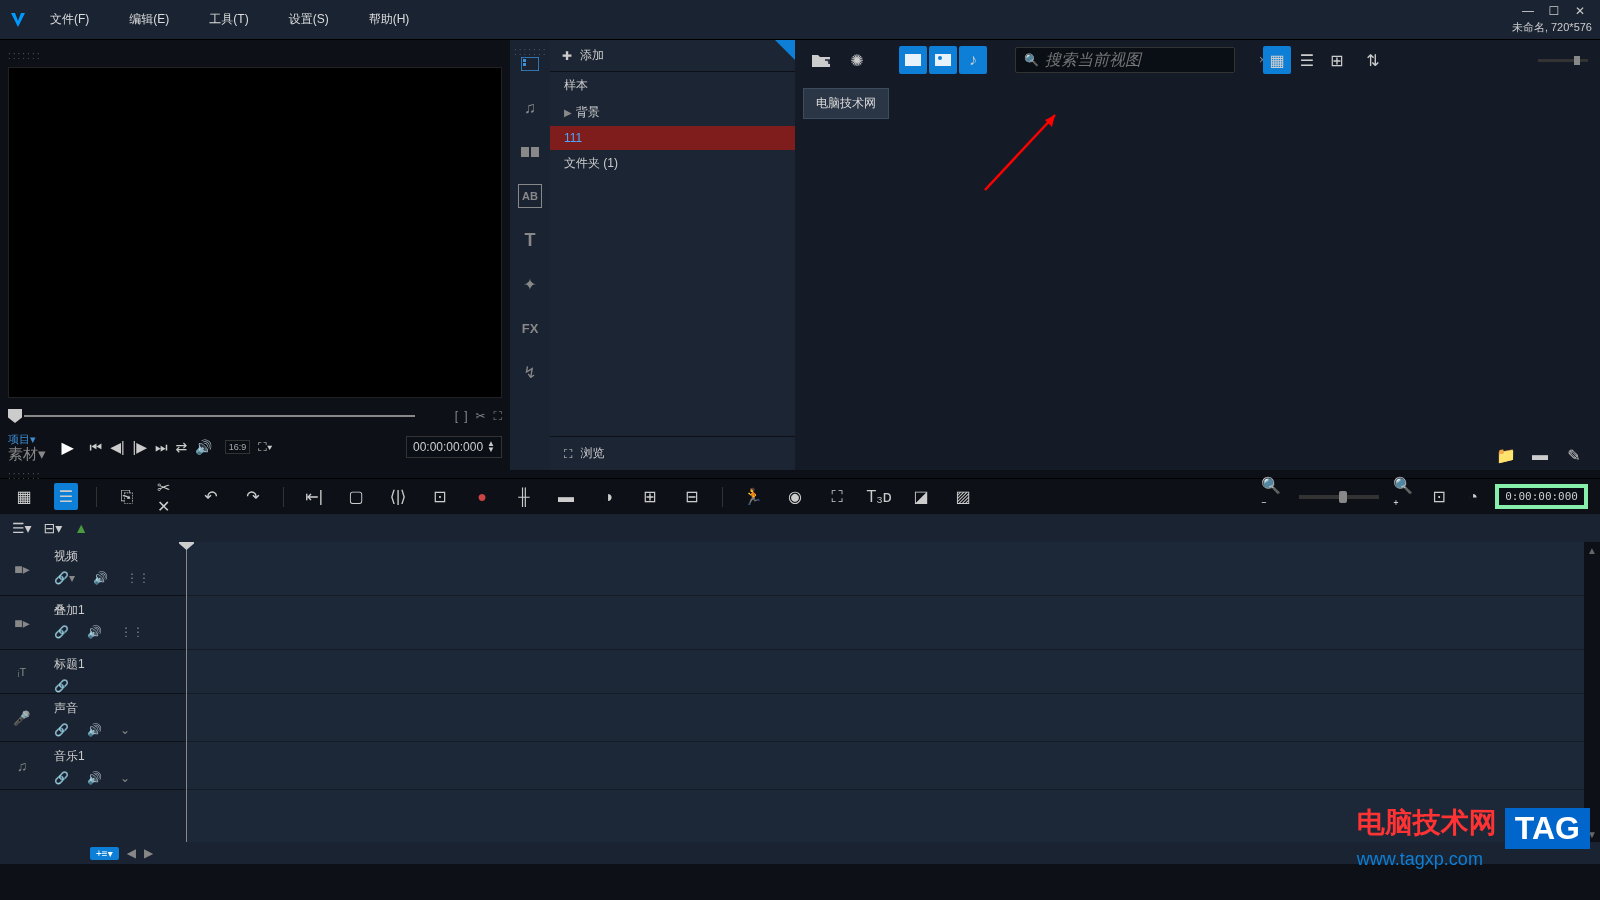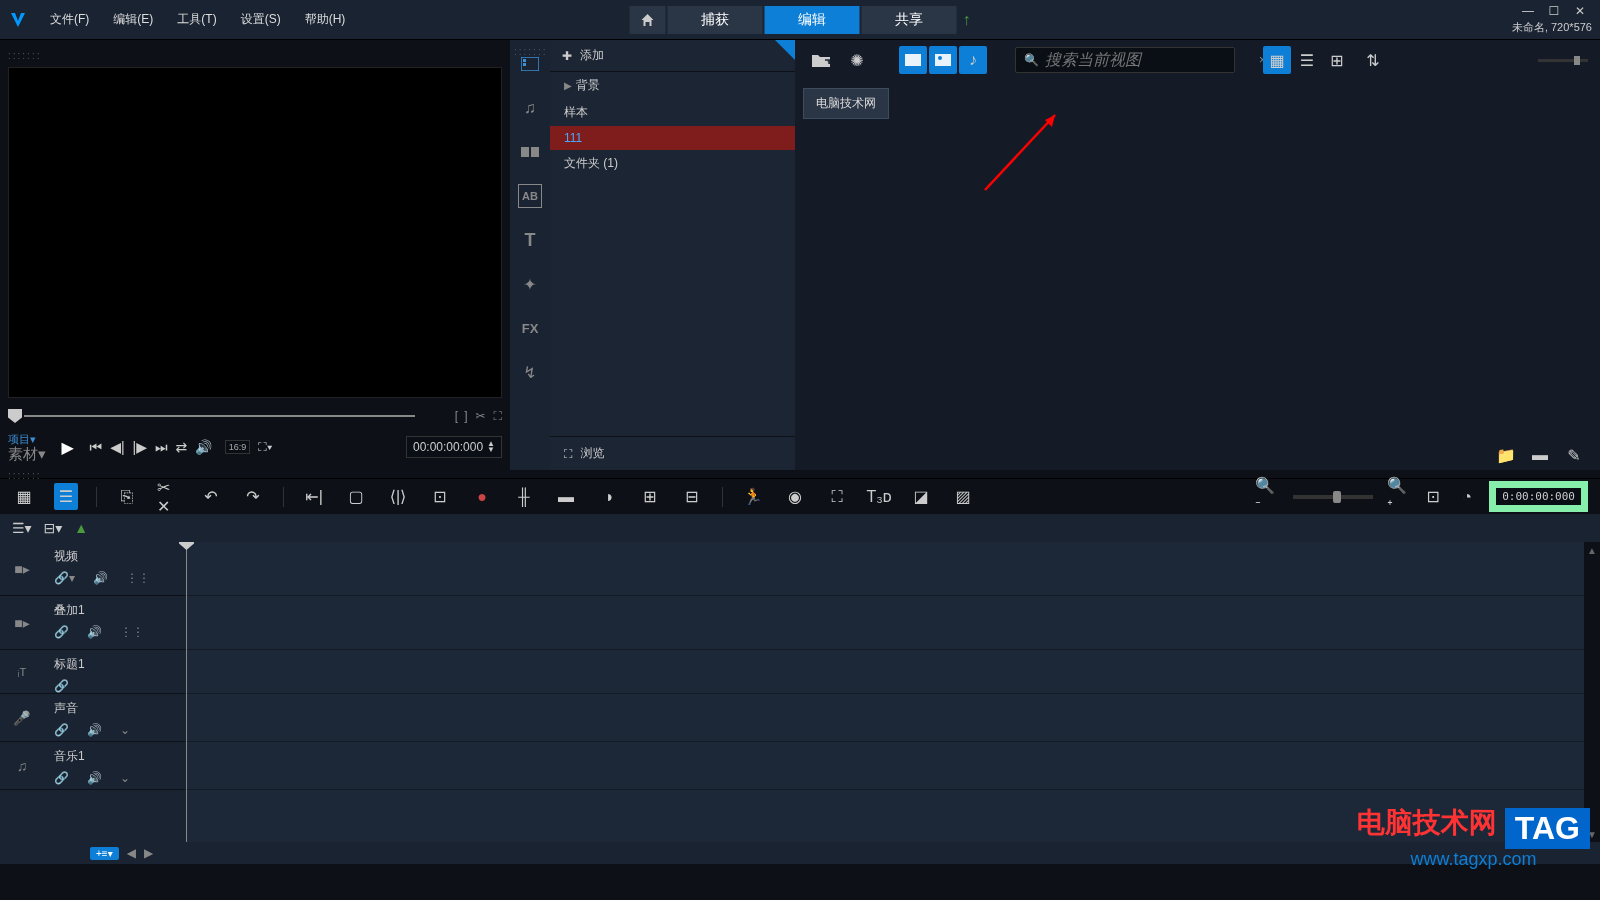--- a/index.html
+++ b/index.html
@@ -1,19 +1,19 @@
 <!DOCTYPE html>
 <html><head>
 <meta charset="utf-8">
 <style>
 *{margin:0;padding:0;box-sizing:border-box;font-family:"Microsoft YaHei",sans-serif;user-select:none}
 body{background:#0d1117;color:#a9b7c6;font-size:12px;overflow:hidden;width:1600px;height:900px;position:relative}
 .titlebar{height:40px;background:#1a2332;display:flex;align-items:center;padding:0 8px;border-bottom:1px solid #000}
 .logo{width:20px;height:20px;color:#0099ff;font-weight:bold;font-size:20px;margin-right:12px;display:flex;align-items:center;justify-content:center}
-.menu{display:flex;gap:4px}
+.menu{display:flex;gap:20px}
 .menu-item{padding:4px 10px;cursor:pointer;color:#ddd}
 .tabs-center{position:absolute;left:50%;transform:translateX(-50%);display:flex;align-items:center;gap:2px}
 .home-btn{width:36px;height:28px;background:#2a3545;display:flex;align-items:center;justify-content:center;color:#aaa}
 .tab{width:95px;height:28px;background:#2a3545;display:flex;align-items:center;justify-content:center;color:#fff;font-size:14px}
 .tab.active{background:#0d7fd6}
 .up-arrow{color:#4a9b3e;font-size:16px;margin-left:4px}
 .win-controls{margin-left:auto;display:flex;flex-direction:column;align-items:flex-end}
 .win-btns{display:flex;gap:2px}
 .win-btn{width:24px;height:14px;display:flex;align-items:center;justify-content:center;color:#ccc;font-size:12px}
 .project-info{font-size:11px;color:#ccc;margin-top:2px}
@@ -53,73 +53,62 @@
 .tooltip{position:absolute;top:48px;left:8px;background:#2a3545;border:1px solid #3d4b5e;padding:6px 12px;color:#ddd;font-size:12px;z-index:10}
 .arrow-annotation{position:absolute;width:100px;height:100px;top:60px;left:180px;pointer-events:none;z-index:9}
 .lib-footer{margin-top:auto;height:30px;display:flex;align-items:center;justify-content:flex-end;padding:0 12px;gap:6px}
 .grip-h{width:100%;height:8px;background:#0d1117;color:#555;font-size:10px;letter-spacing:2px;padding-left:8px}
 .timeline-toolbar{height:36px;background:#0d1117;display:flex;align-items:center;padding:0 12px;gap:18px;border-top:1px solid #000}
 .tl-btn{color:#ccc;font-size:16px;cursor:pointer;width:24px;display:flex;justify-content:center}
 .tl-btn.active{background:#0d7fd6;padding:4px 8px;border-radius:2px}
 .tl-sep{width:1px;height:20px;background:#333}
 .tl-zoom-slider{width:80px;height:4px;background:#333;position:relative;margin:0 4px}
 .tl-zoom-slider .thumb{position:absolute;left:50%;top:-4px;width:8px;height:12px;background:#888;border-radius:2px}
-.tl-timecode{background:#0a0f16;border:7px solid #86efac;padding:2px 6px;font-family:monospace;font-size:11px;color:#ccc}
+.tl-timecode{background:#0a0f16;border:4px solid #86efac;padding:2px 6px;font-family:monospace;font-size:11px;color:#ccc}
 .timeline-header{height:28px;background:#1a2332;display:flex;align-items:center;padding-left:12px;gap:12px}
 .th-btn{color:#ccc;font-size:14px}
 .th-btn.green{color:#4a9b3e}
 .ruler{flex:1;height:100%;position:relative;display:flex;align-items:center;color:#888;font-size:10px;font-family:monospace}
 .ruler-mark{position:absolute;top:6px}
 .playhead{position:absolute;left:186px;top:0;width:1px;height:330px;background:#888;z-index:5}
 .playhead-head{position:absolute;top:-8px;left:-7px;width:15px;height:16px;background:#ccc;clip-path:polygon(0 0,100% 0,100% 60%,50% 100%,0 60%)}
 .tracks-area{height:300px;display:flex;background:#141b26;position:relative;overflow:hidden}
 .track-headers{width:186px;background:#1a2332}
 .track-head{height:54px;border-bottom:1px solid #0d1117;display:flex}
 .track-icon-col{width:44px;display:flex;align-items:center;justify-content:center;color:#888;font-size:14px}
 .track-info{flex:1;padding:6px 10px}
 .track-name{color:#ccc;font-size:12px;margin-bottom:6px}
 .track-ctrls{display:flex;gap:18px;color:#888;font-size:12px}
 .tracks-content{flex:1;background:#1c2838;position:relative}
 .track-row{height:54px;border-bottom:1px solid #141b26}
 .scrollbar-v{position:absolute;right:0;top:0;width:16px;height:100%;background:#0d1117}
 .scrollbar-v .arrow{height:16px;display:flex;align-items:center;justify-content:center;color:#666;font-size:10px}
 .bottom-bar{height:22px;background:#1a2332;display:flex;align-items:center;padding:0 12px;gap:8px}
 .bb-badge{background:#0d7fd6;padding:1px 6px;border-radius:2px;font-size:10px;color:#fff}
-.watermark{position:absolute;right:10px;bottom:30px;text-align:center;z-index:20}
+.watermark{position:absolute;right:10px;bottom:30px;text-align:left;z-index:20}
 .watermark .cn{color:#ff3333;font-size:28px;font-weight:bold;font-family:SimHei}
 .watermark .tag{display:inline-block;background:#0066cc;color:#fff;font-size:32px;font-weight:bold;padding:2px 10px;font-family:Arial;margin-left:8px;vertical-align:middle}
 .watermark .url{color:#0d7fd6;font-size:18px;font-family:Arial}
 svg{display:block}
 </style>
 </head>
 <body>
 
 <div class="titlebar">
   <div class="logo">
     <svg width="18" height="18" viewBox="0 0 18 18">
         <path d="M2 2 L9 16 L16 2 L12 2 L9 10 L6 2 Z" fill="#0099ff"></path>
       </svg>
   </div>
   <div class="menu">
     <div class="menu-item">文件(F)</div>
     <div class="menu-item">编辑(E)</div>
     <div class="menu-item">工具(T)</div>
     <div class="menu-item">设置(S)</div>
     <div class="menu-item">帮助(H)</div>
-  </div>
-  <div class="tabs-center">
-    <div class="home-btn">
-      <svg width="16" height="16" viewBox="0 0 16 16">
-          <path d="M8 2 L14 8 L12 8 L12 14 L10 14 L10 10 L6 10 L6 14 L4 14 L4 8 L2 8 Z" fill="#ccc"></path>
-        </svg>
-    </div>
-    <div class="tab">捕获</div>
-    <div class="tab active">编辑</div>
-    <div class="tab">共享</div>
-    <div class="up-arrow">↑</div>
   </div>
   <div class="win-controls">
     <div class="win-btns">
       <div class="win-btn">—</div>
       <div class="win-btn">☐</div>
       <div class="win-btn">✕</div>
     </div>
     <div class="project-info">未命名, 720*576</div>
   </div>
 </div>
@@ -182,22 +171,22 @@
       <div class="lib-side-btn">✦</div>
       <div class="lib-side-btn" style="font-weight:bold;font-size:13px">FX</div>
       <div class="lib-side-btn">↯</div>
     </div>
     <div class="lib-folders">
       <div class="lib-add">
         <span>✚</span>
         <span>添加</span>
         <div class="pin"></div>
       </div>
+      <div class="folder-item">样本</div>
       <div class="folder-item"><span class="arrow">▶</span><span>背景</span></div>
-      <div class="folder-item">样本</div>
       <div class="folder-item selected">111</div>
       <div class="folder-item">文件夹 (1)</div>
       <div class="lib-browse">
         <span>⛶</span>
         <span>浏览</span>
       </div>
     </div>
     <div class="lib-content">
       <div class="lib-toolbar">
         <div class="lib-tool-btn">

